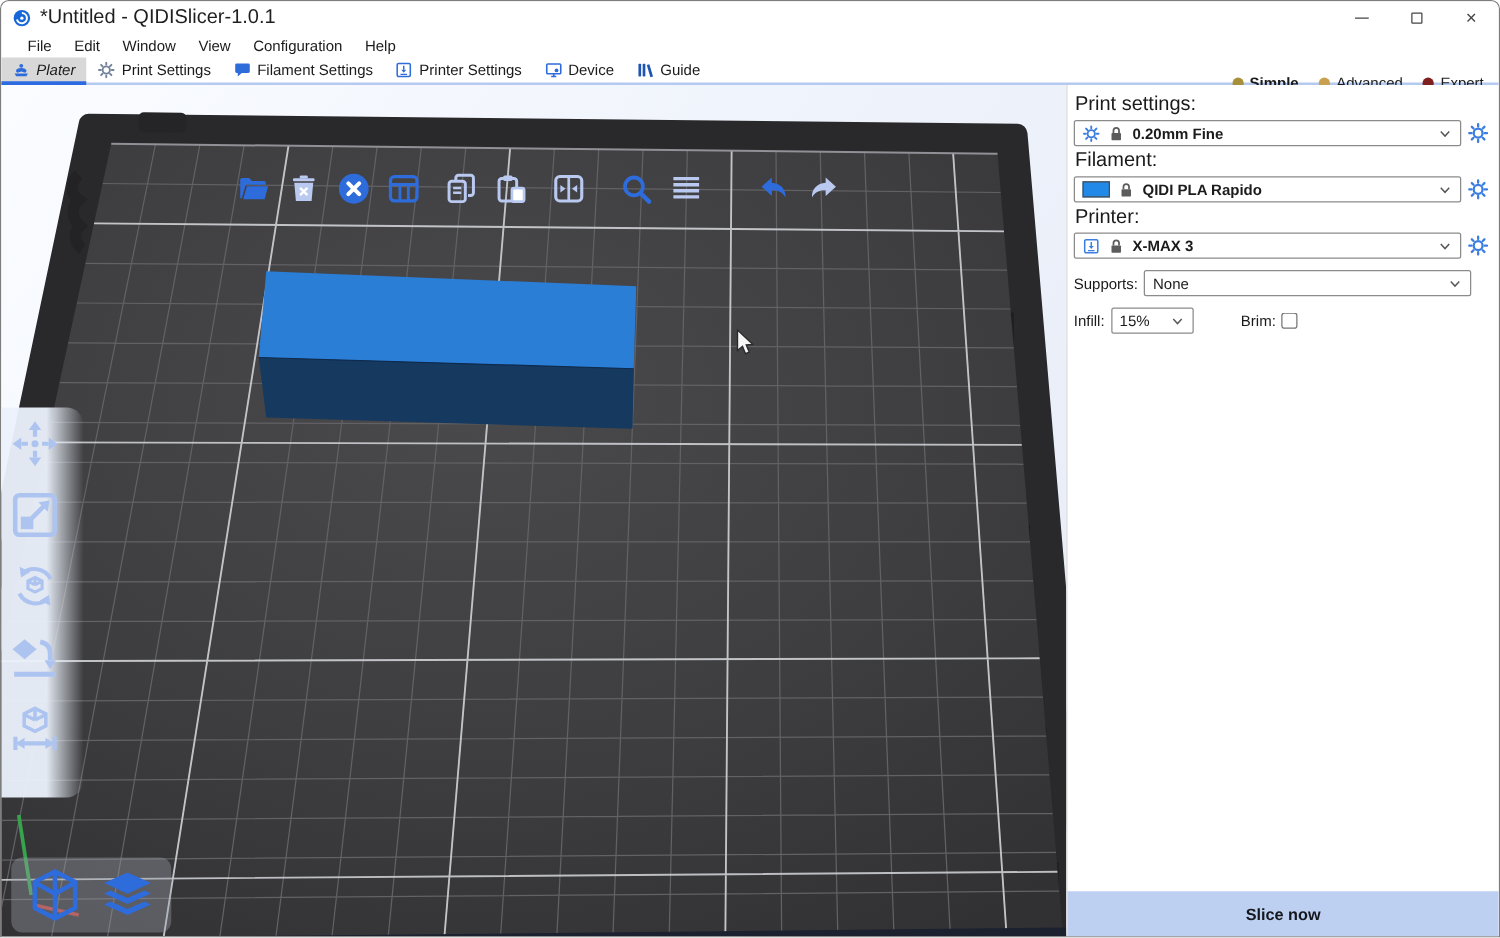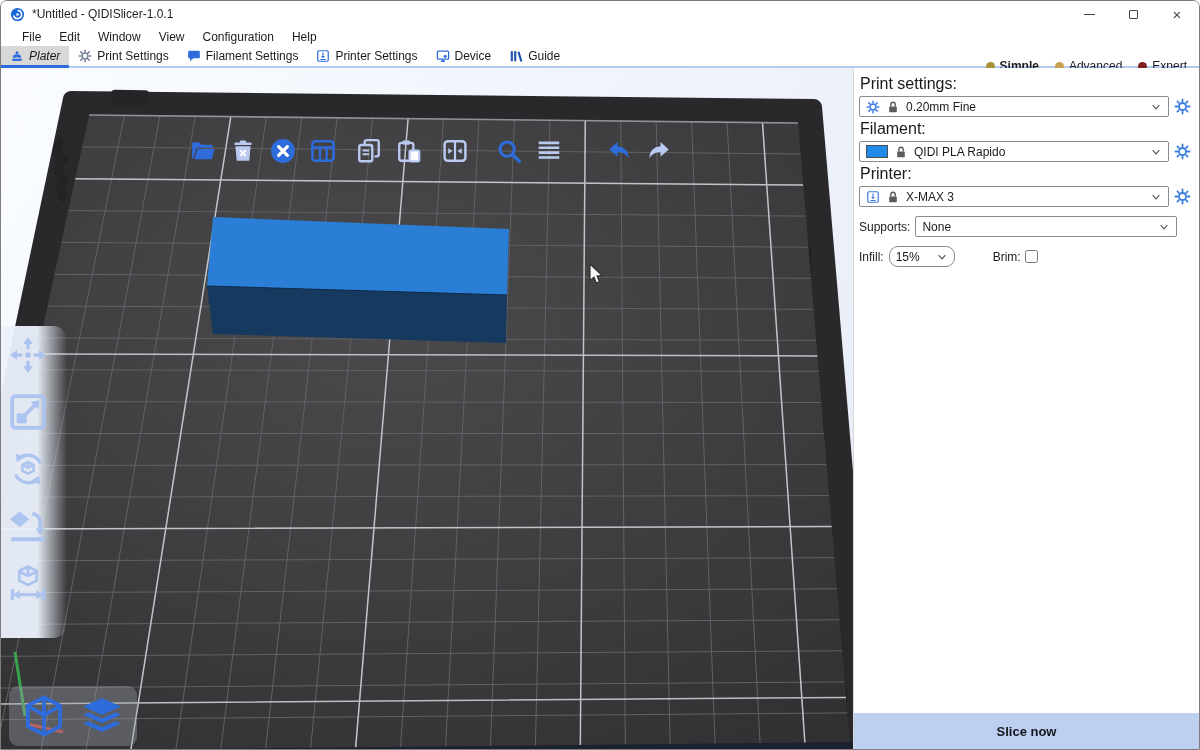--- a/index.html
+++ b/index.html
@@ -4,21 +4,21 @@
 <style>
   * { margin:0; padding:0; box-sizing:border-box; }
   html,body { width:1200px; height:750px; overflow:hidden;
     font-family:"Liberation Sans", sans-serif; font-size:12px; color:#1b1b1b; background:#fff; }
   .window { width:1200px; height:750px; border:1px solid #7d7d7d; border-radius:7px 7px 0 0;
     overflow:hidden; display:flex; flex-direction:column; background:#fff; }
 
   
   .titlebar { height:26px; display:flex; align-items:center; background:#fff; flex:0 0 auto; }
   .titlebar .logo { width:15px; height:15px; margin:0 7px 0 9px; }
-  .titlebar .title { font-size:12px; color:#1f1f1f; }
+  .titlebar .title { font-size:16px; color:#1f1f1f; }
   .win-controls { margin-left:auto; display:flex; height:100%; }
   .win-btn { width:44px; height:100%; display:flex; align-items:center; justify-content:center; color:#444; }
   .glyph-min { width:11px; height:1px; background:#444; }
   .glyph-max { width:9px; height:9px; border:1px solid #444; border-radius:1px; }
   .glyph-close { font-size:15px; line-height:1; }
 
   
   .menubar { height:19px; display:flex; align-items:center; padding-left:12px; background:#fff; flex:0 0 auto; }
   .menu-item { padding:0 9px; height:100%; display:flex; align-items:center; }
 
@@ -58,30 +58,30 @@
   
   .view-switcher { position:absolute; left:8px; bottom:3px; display:flex; align-items:center; gap:12px;
     padding:7px 12px; background:rgba(155,160,170,.38); border-radius:9px; z-index:6; }
   .vbtn { width:46px; height:46px; color:#2e6bdb; display:flex; align-items:center; justify-content:center; }
   .vbtn svg { width:44px; height:44px; }
 
   
   .rightpanel { flex:1 1 auto; background:#fff; border-left:1px solid #d7d7d7; display:flex; flex-direction:column; }
   .rp-body { padding:4px 8px 0 5px; }
   .sec-label { font-size:16px; color:#1a1a1a; margin:3px 0 3px 1px; }
-  .combo-row { display:flex; align-items:center; gap:5px; margin-bottom:2px; }
+  .combo-row { display:flex; align-items:center; gap:5px; margin-bottom:2px;font-weight:bold; }
   .combo { flex:1 1 auto; height:21px; background:#fff; border:1px solid #8b8b8b; border-radius:2px;
     display:flex; align-items:center; gap:6px; padding:0 6px; }
   .combo .ci { width:14px; height:14px; flex:0 0 auto; }
   .combo .chev { margin-left:auto; width:12px; height:12px; color:#555; flex:0 0 auto; }
   .swatch { width:22px; height:13px; background:#2189e8; border:1px solid #4d4d4d; flex:0 0 auto; }
   .gear-btn { width:17px; height:17px; color:#3b7de0; flex:0 0 auto; }
   .inline-row { display:flex; align-items:center; margin-top:9px; }
   .inline-row .lbl { margin-right:5px; }
-  .combo.small { flex:0 0 auto;border-radius:9px; }
+  .combo.small { flex:0 0 auto; }
   .brim-wrap { display:flex; align-items:center; margin-left:38px; gap:4px; }
   .brim-wrap input { width:13px; height:13px; accent-color:#2e6bdb; }
   .slice-btn { margin-top:auto; height:36px; background:#bdd0f2; border:none; font-family:inherit;
     font-size:13px; font-weight:bold; color:#14171c; width:100%; }
 </style>
 </head>
 <body>
 
 <svg width="0" height="0" style="position:absolute">
   <defs>

